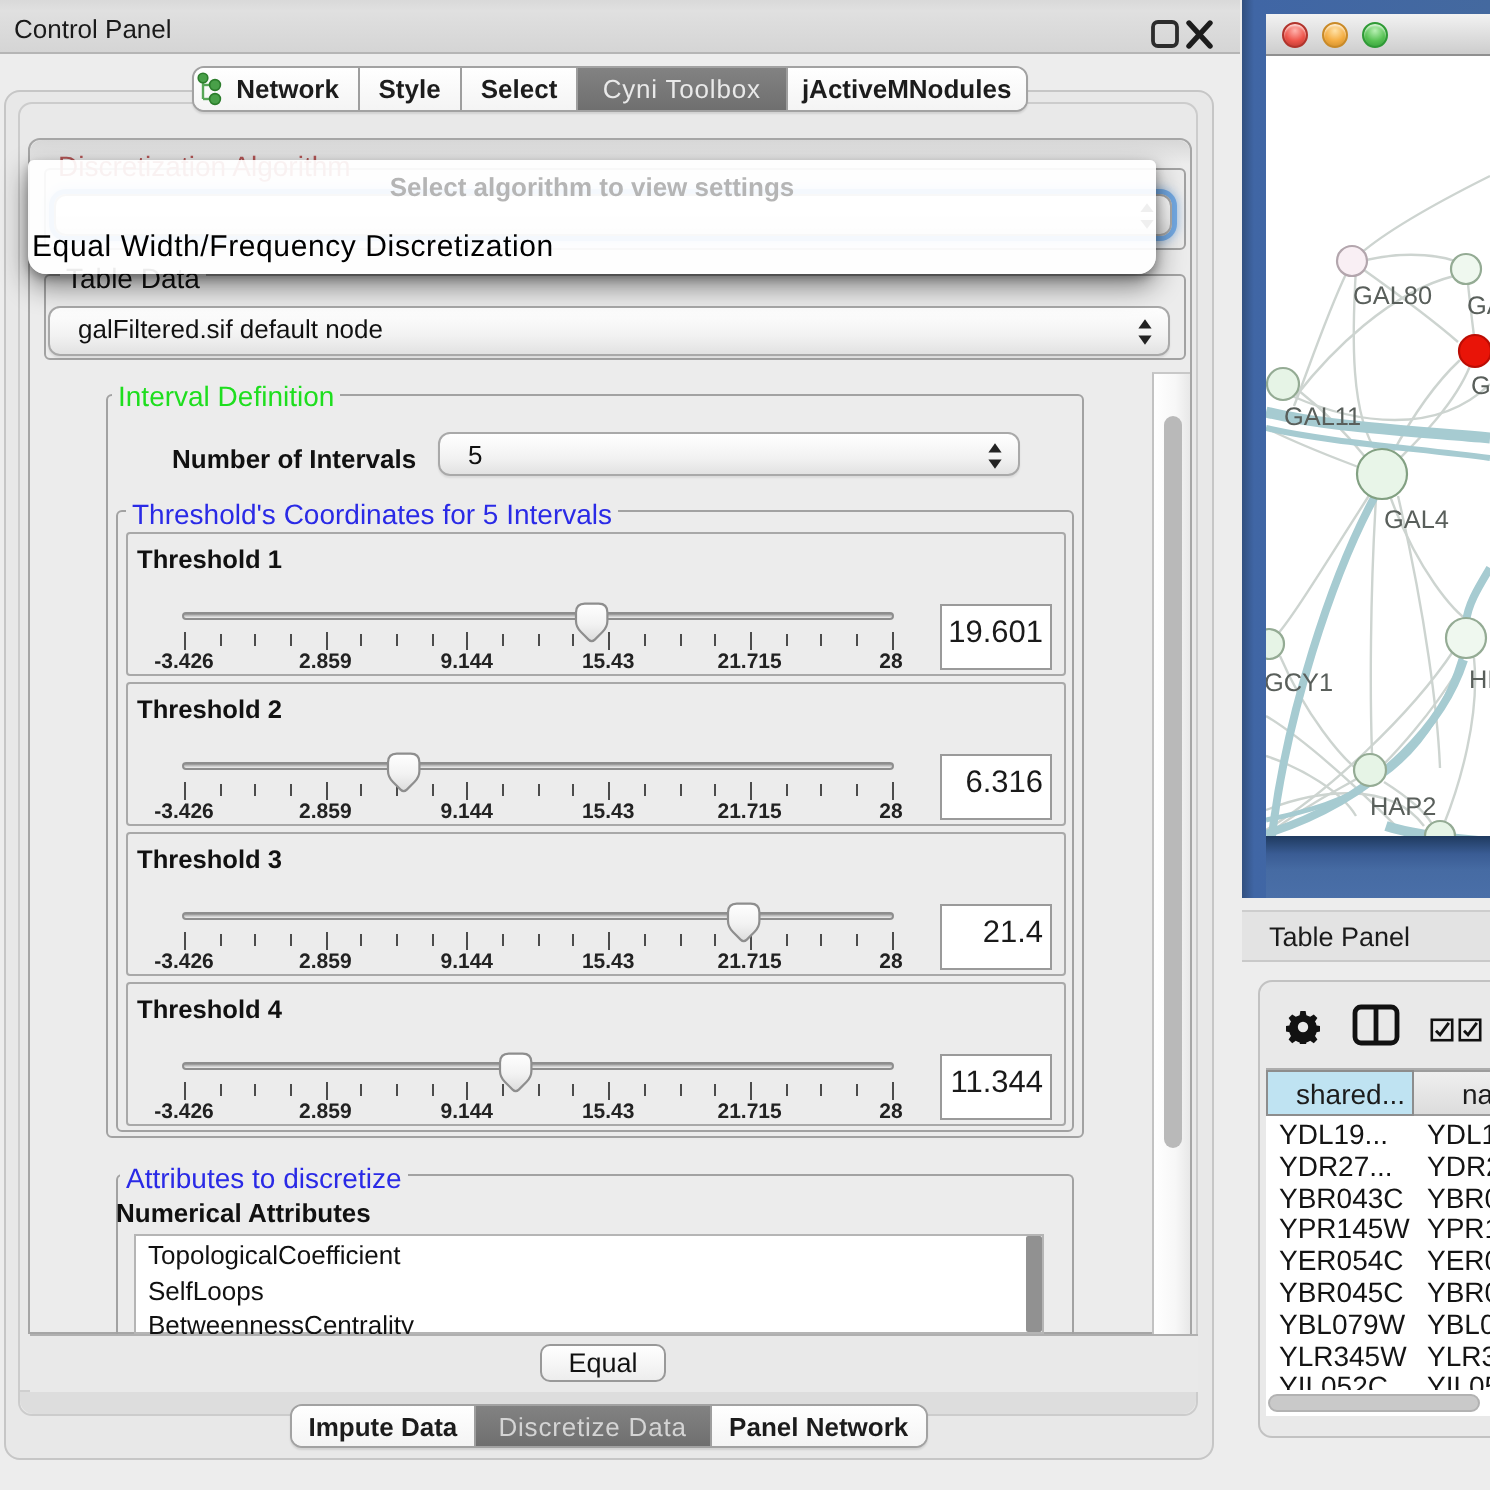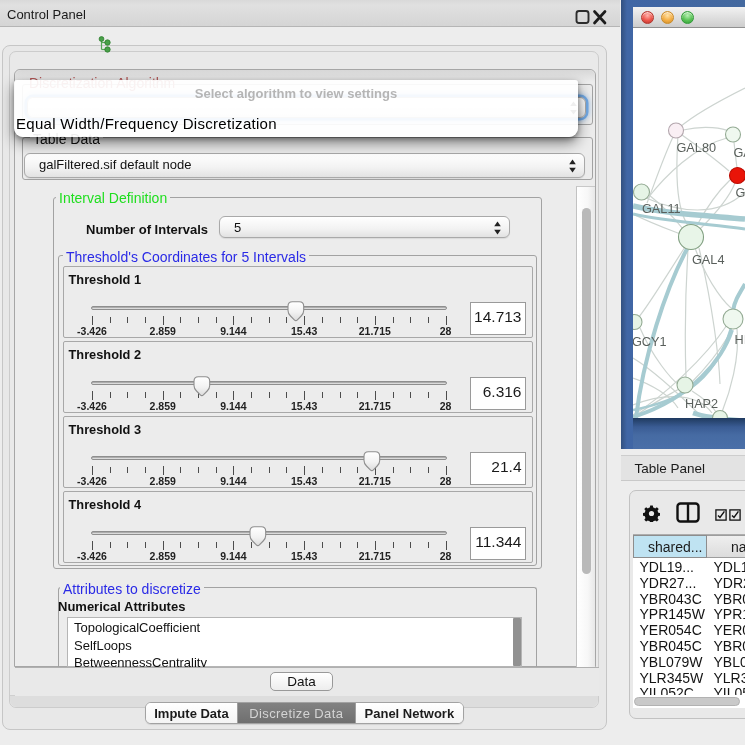--- a/index.html
+++ b/index.html
@@ -163,21 +163,21 @@
 <svg class="thumb" style="left:223.3px;top:34px" width="18" height="21" viewBox="0 0 18 21">
 <defs>
           <linearGradient id="thg265.5" x1="0" y1="0" x2="0" y2="1">
             <stop offset="0" stop-color="#ffffff"></stop>
             <stop offset="0.55" stop-color="#f2f2f2"></stop>
             <stop offset="1" stop-color="#dcdcdc"></stop>
           </linearGradient>
         </defs>
 <path d="M 1,9.5 L 1,5.2 Q 1,0.8 5.4,0.8 L 12.3,0.8 Q 16.7,0.8 16.7,5.2 L 16.7,9.5 Q 16.7,12.5 14.2,15 L 10.4,18.8 Q 8.85,20.3 7.3,18.8 L 3.5,15 Q 1,12.5 1,9.5 Z" fill="url(#thg265.5)" stroke="#8e8e8e" stroke-width="1.1"></path>
       </svg>
-<div class="vbox" style="top:35px">14.713</div>
+<div class="vbox" style="top:35px">19.601</div>
 </div>
 <div class="tpanel" style="top:340.5px">
 <div class="tlabel">Threshold 2</div>
 <div class="track" style="left:26.5px;top:39px;width:356.5px"></div>
 <div class="tick" style="left:28.0px;top:49px;height:9px"></div>
       <div class="tick" style="left:45.7px;top:50px;height:6.5px"></div>
       <div class="tick" style="left:63.3px;top:50px;height:6.5px"></div>
       <div class="tick" style="left:81.0px;top:50px;height:6.5px"></div>
       <div class="tick" style="left:98.7px;top:49px;height:9px"></div>
       <div class="tick" style="left:116.4px;top:50px;height:6.5px"></div>
@@ -303,27 +303,34 @@
 <div class="legend" style="left:60px;top:580.5px;color:#2a2ae6">Attributes to discretize</div>
 <div class="abs" style="left:58px;top:599px;font-size:13px;font-weight:bold;color:#111">Numerical Attributes</div>
 <div class="abs" id="nlist">
       <div>TopologicalCoefficient</div>
       <div>SelfLoops</div>
       <div>BetweennessCentrality</div>
     </div>
 <div class="abs" id="listsb"></div>
 
 <div class="abs" id="applybar"></div>
-<div class="abs" id="applybtn">Data</div>
+<div class="abs" id="applybtn">Equal</div>
 
 <div class="abs" id="popup">
   <div class="ph">Select algorithm to view settings</div>
   <div class="i2">Equal Width/Frequency Discretization</div>
 </div>
 
+<div class="seg" style="left:96px;top:32.5px;width:418px;height:23.5px">
+  <div class="s" style="width:83px;padding-left:12px">Network</div>
+  <div class="s" style="width:51.5px">Style</div>
+  <div class="s" style="width:58.5px">Select</div>
+  <div class="s dark" style="width:105px">Cyni Toolbox</div>
+  <div class="s" style="width:120px">jActiveMNodules</div>
+</div>
 <svg width="14" height="17" viewBox="0 0 14 17" style="position:absolute;left:98px;top:36px">
 <g stroke="#57a657" stroke-width="1.2" fill="none">
 <path d="M 3.5,4 L 3.5,13.5"></path>
         <path d="M 3.5,6.5 L 8.5,6.5"></path>
         <path d="M 3.5,13.5 L 8.5,13.5"></path>
 </g>
 <circle cx="3.5" cy="3" r="2.4" fill="#49a049" stroke="#2c7d2c" stroke-width="0.8"></circle>
 <circle cx="9.5" cy="6.5" r="2.7" fill="#49a049" stroke="#2c7d2c" stroke-width="0.8"></circle>
 <circle cx="9.5" cy="13.5" r="2.7" fill="#49a049" stroke="#2c7d2c" stroke-width="0.8"></circle>
 </svg>

